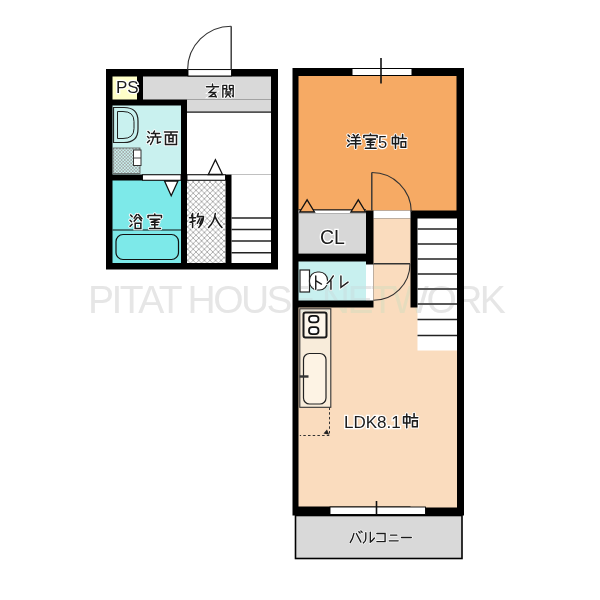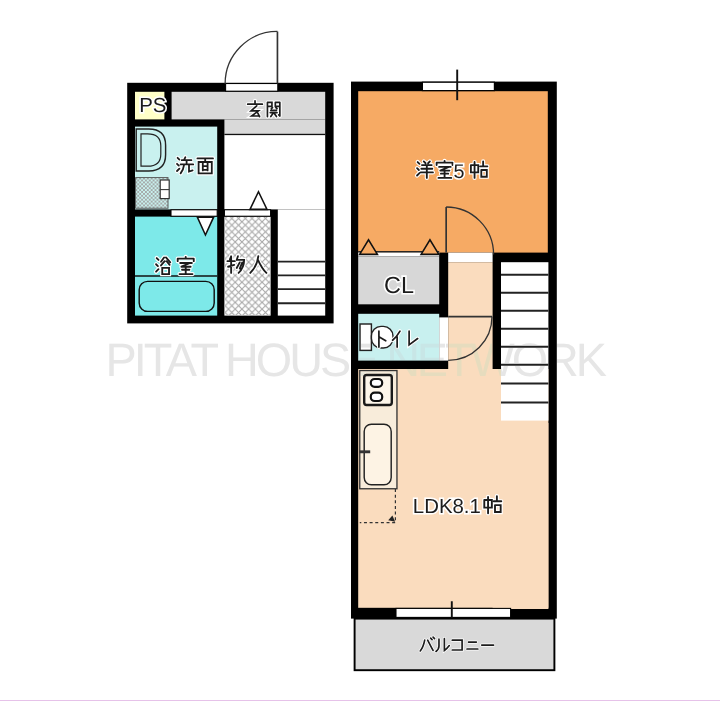--- a/index.html
+++ b/index.html
@@ -1,16 +1,16 @@
 <!DOCTYPE html>
 <html><head>
 <meta charset="utf-8">
 <style>
 html,body{margin:0;padding:0;background:#fff;}
-#wrap{position:relative;width:600px;height:584px;background:#a21caf;overflow:hidden;}
+#wrap{position:relative;width:600px;height:584px;background:#a16207;overflow:hidden;}
 svg{position:absolute;left:0;top:0;}
 .wm{font-family:"Liberation Sans",sans-serif;font-size:39px;fill:#e6e6e6;letter-spacing:-2.55px;mix-blend-mode:darken;}
 .lat{font-family:"Liberation Sans",sans-serif;fill:#1c1c1c;}
 </style>
 </head>
 <body>
 <div id="wrap">
 <svg width="600" height="600" viewBox="0 0 600 600">
 <defs>
 <pattern id="xh" width="5.6" height="5.6" patternUnits="userSpaceOnUse">

